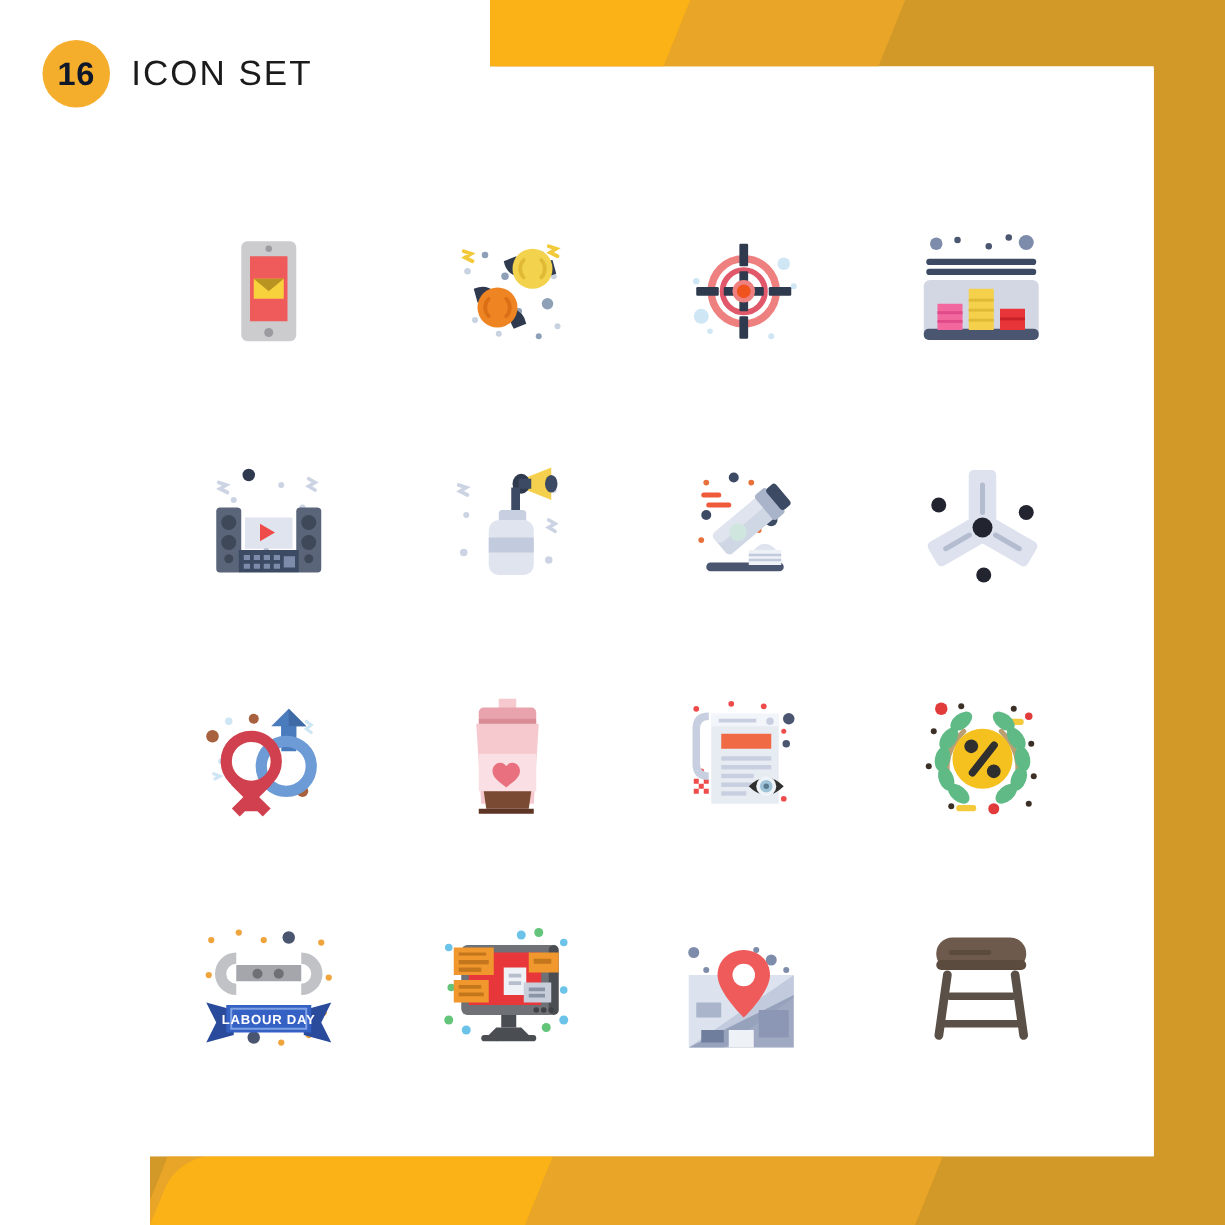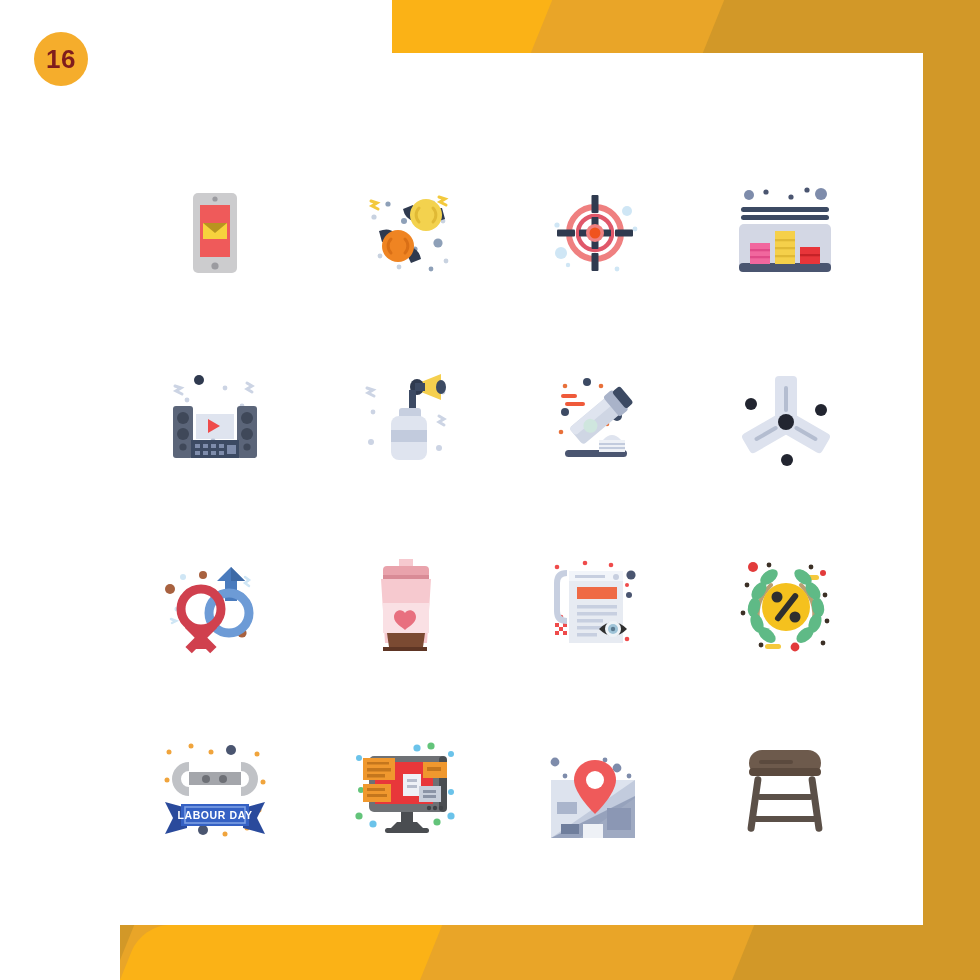--- a/index.html
+++ b/index.html
@@ -102,21 +102,21 @@
     left: 34px; top: 32px;
     display: flex;
     align-items: center;
     gap: 17px;
     z-index: 12;
   }
   .count-badge {
     width: 54px; height: 54px;
     border-radius: 50%;
     background: #f5ad2c;
-    color: #7f1d1d;
+    color: #0f172a;
     display: flex;
     align-items: center;
     justify-content: center;
     font-size: 26px;
     font-weight: bold;
     letter-spacing: 0.5px;
   }
   .title {
     font-size: 28px;
     color: #1b1b1b;
@@ -156,20 +156,21 @@
   <div class="banner-shape bot-dark"></div>
   <div class="banner-shape bot-mid"></div>
   <div class="banner-shape bot-light"></div>
 
   <div class="white-card"></div>
   <div class="white-card-top"></div>
   <div class="white-card-bot"></div>
 
   <div class="header">
     <div class="count-badge">16</div>
+    <div class="title">ICON SET</div>
   </div>
 
   <div class="grid">
 
     <div class="cell">
       <svg width="96" height="96" viewBox="0 0 96 96">
         <rect x="26" y="8" width="44" height="80" rx="5" fill="#ccccce"></rect>
         <rect x="33" y="20" width="30" height="52" fill="#ef5a5a"></rect>
         <circle cx="48" cy="14" r="2.6" fill="#9b9ba0"></circle>
         <circle cx="48" cy="81" r="3.6" fill="#9b9ba0"></circle>

